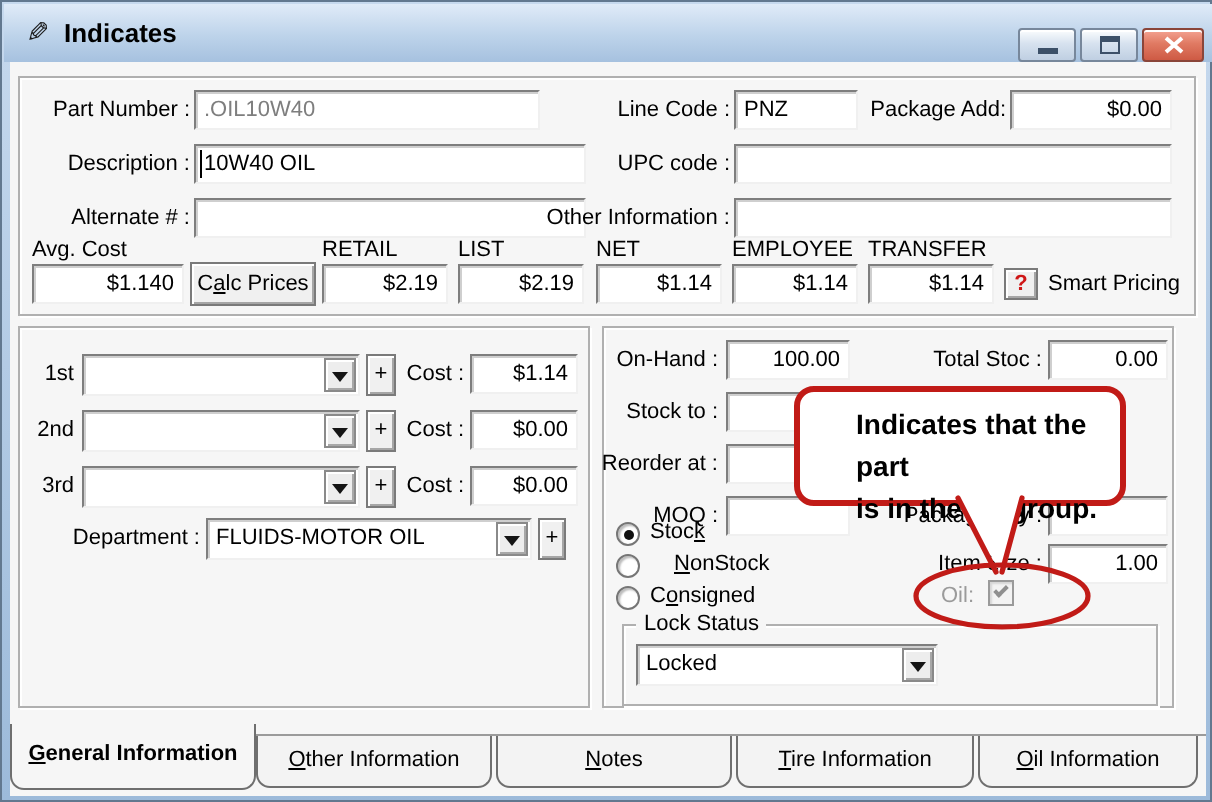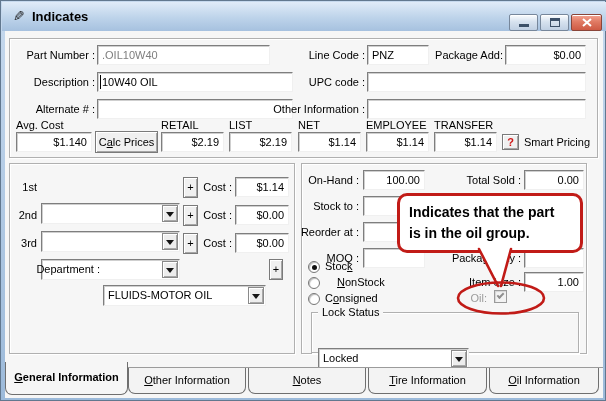--- a/index.html
+++ b/index.html
@@ -32,36 +32,36 @@
   
   .in { position:absolute; height:20px; background:#fff; padding:0 4px; line-height:18px; white-space:nowrap; overflow:hidden;
     border:1px solid; border-color:#7e7e7e #f0f0f0 #f0f0f0 #7e7e7e; box-shadow:inset 1px 1px 0 #cfcfcf; }
   .num { text-align:right; }
   .grayval { color:#7e7e7e; }
   
   .btn { position:absolute; background:#f0f0f0; border:1px solid #7a7a7a; text-align:center; cursor:default;
     box-shadow:inset 1px 1px 0 #ffffff, inset -1px -1px 0 #a6a6a6; }
   
   .combo { position:absolute; height:21px; background:#fff; border:1px solid; border-color:#7e7e7e #f0f0f0 #f0f0f0 #7e7e7e;
-    box-shadow:inset 1px 1px 0 #cfcfcf; padding:0 20px 0 4px; line-height:19px; white-space:nowrap; overflow:hidden;margin-top:26px; }
+    box-shadow:inset 1px 1px 0 #cfcfcf; padding:0 20px 0 4px; line-height:19px; white-space:nowrap; overflow:hidden; }
   .arrow-btn { position:absolute; right:1px; top:1px; width:16px; height:17px; background:#ededed; border:1px solid #8a8a8a;
     box-shadow:inset 1px 1px 0 #fff, inset -1px -1px 0 #a8a8a8; display:flex; align-items:center; justify-content:center; }
   .tri { width:0; height:0; border:4px solid transparent; border-top:5px solid #141414; margin-top:5px; }
   
   .radio { position:absolute; width:12px; height:12px; border-radius:50%; background:#fff; border:1px solid #767676;
     box-shadow:inset 1px 1px 1px #bdbdbd; }
   .radio.sel::after { content:""; display:block; width:5px; height:5px; border-radius:50%; background:#101010; margin:2.5px auto; }
   .chk { position:absolute; width:13px; height:13px; background:#f3f3f3; border:1px solid #9a9a9a; box-shadow:inset 1px 1px 1px #d5d5d5; }
   .check-mark { position:absolute; left:2px; top:2px; width:7px; height:4px;
     border-left:2px solid #8f8f8f; border-bottom:2px solid #8f8f8f; transform:rotate(-45deg); }
   .disabled-lbl { color:#9b9b9b; }
   .u { text-decoration:underline; }
   
-  .callout { position:absolute; left:396px; top:192px; width:186px; height:60px; background:#fff;
-    border:3px solid #c11b17; border-radius:10px; z-index:20; padding:6px 0 0 9px;
+  .callout { position:absolute; left:396px; top:192px; width:166px; height:60px; background:#fff;
+    border:3px solid #c11b17; border-radius:10px; z-index:20; padding:6px 0 0 28px;
     font-weight:bold; font-size:14px; line-height:21px; }
   .callout-svg { position:absolute; left:440px; top:246px; z-index:21; pointer-events:none; }
   
   .tabline { position:absolute; left:4px; top:366px; width:598px; height:1px; background:#9b9b9b; }
   .tab { position:absolute; top:367px; height:26px; background:#f3f3f3; border:1px solid #6f6f6f; border-top:none;
     border-radius:0 0 7px 7px; text-align:center; line-height:24px; z-index:4; }
   .tab.active { top:361px; height:33px; line-height:30px; font-weight:bold; background:#f6f6f6; z-index:6; }
   .caret { position:absolute; left:99px; top:74px; width:1px; height:14px; background:#000; z-index:3; }
   .qmark { color:#cf1616; font-weight:bold; font-size:11px; line-height:14px; }
   .legend { position:absolute; background:#f6f6f6; padding:0 4px; height:12px; line-height:12px; white-space:nowrap; }
@@ -154,21 +154,21 @@
   <div class="lbl" style="left:30px;top:258px;width:69px;">Department :</div>
   <div class="combo" style="left:102px;top:258px;width:163px;"><span>FLUIDS-MOTOR OIL</span><span class="arrow-btn">
         <span class="tri"></span>
       </span></div>
   <div class="btn" style="left:268px;top:258px;width:14px;height:21px;line-height:19px;">+</div>
 
   <div class="group" style="left:300px;top:162px;width:286px;height:191px;"></div>
 
   <div class="lbl" style="left:300px;top:169px;width:58px;">On-Hand :</div>
   <div class="in num" style="left:362px;top:169px;width:62px;">100.00</div>
-  <div class="lbl" style="left:450px;top:169px;width:70px;">Total Sold :</div>
+  <div class="lbl" style="left:450px;top:169px;width:70px;">Total Stoc :</div>
   <div class="in num" style="left:523px;top:169px;width:60px;">0.00</div>
 
   <div class="lbl" style="left:300px;top:195px;width:58px;">Stock to :</div>
   <div class="in num" style="left:362px;top:195px;width:62px;"></div>
 
   <div class="lbl" style="left:294px;top:221px;width:64px;">Reorder at :</div>
   <div class="in num" style="left:362px;top:221px;width:62px;"></div>
 
   <div class="lbl" style="left:303px;top:247px;width:55px;">MOQ :</div>
   <div class="in num" style="left:362px;top:247px;width:62px;"></div>

